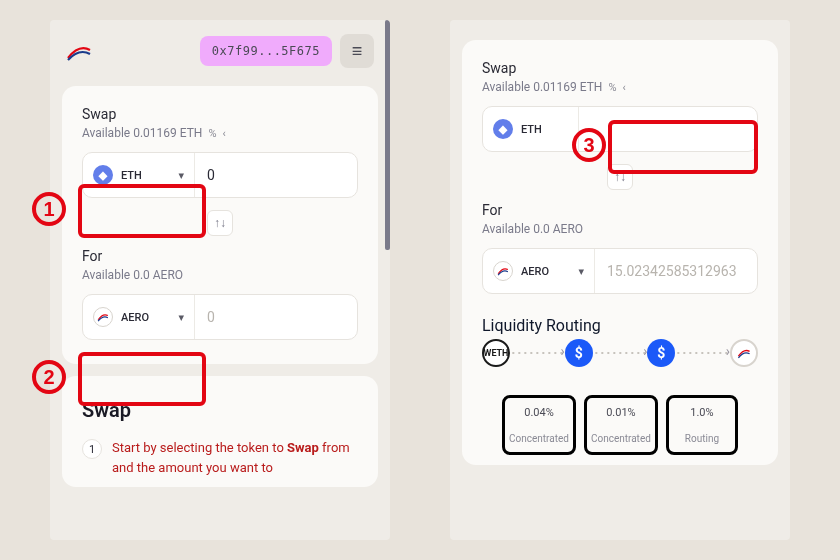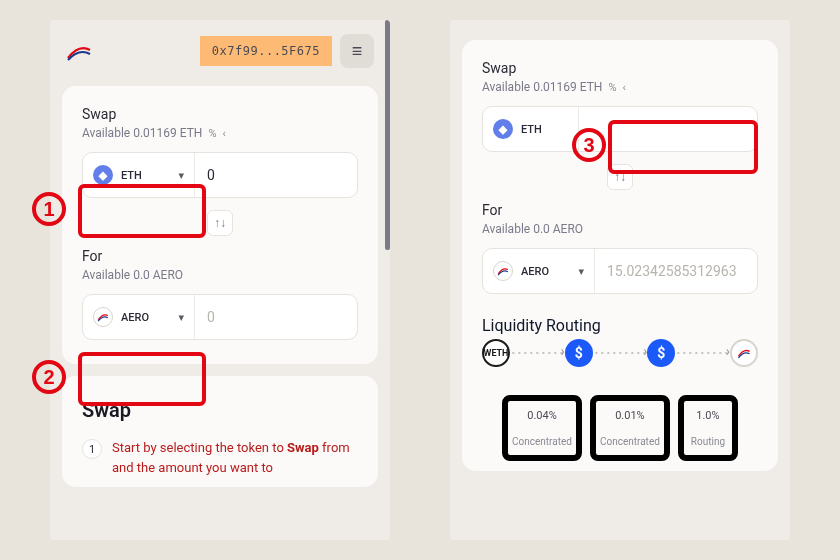--- a/index.html
+++ b/index.html
@@ -37,22 +37,22 @@
     align-items: center;
     justify-content: space-between;
     padding: 14px 16px 6px 16px;
   }
   .logo {
     width: 26px; height: 22px;
     position: relative;
   }
   .topbar-right { display:flex; gap:8px; align-items:center; }
   .addr-pill {
-    background: #fdba74;
-    border-radius: 0;
+    background: #f0abfc;
+    border-radius: 8px;
     padding: 8px 12px;
     font-family: ui-monospace, Menlo, monospace;
     font-size: 12px;
     color: #4a4a55;
     letter-spacing: 0.5px;
   }
   .menu-btn {
     width: 34px; height: 34px;
     border-radius: 8px;
     background: #e0dcd6;
@@ -149,21 +149,21 @@
     background-size: 6px 2px; background-repeat: repeat-x;
     background-position: center;
     position:relative;
   }
   .route-dots::after {
     content:"›"; position:absolute; right:-2px; top:-9px;
     color:#9a96a0; font-size:14px;
   }
   .pool-row { display:flex; gap:8px; padding: 0 20px; }
   .pool-chip {
-    flex:1; border:6px solid #000000; border-radius:8px;
+    flex:1; border:3px solid #000000; border-radius:8px;
     padding: 8px 4px; text-align:center;
   }
   .pool-chip .pct { font-size:11px; color:#4a4a55; }
   .pool-chip .ptype { font-size:10px; color:#8a8a95; margin-top:14px; }
 
   
   .callout-num {
     position:absolute;
     width:34px; height:34px; border-radius:50%;
     border:4px solid #e30613; color:#e30613; background:transparent;

